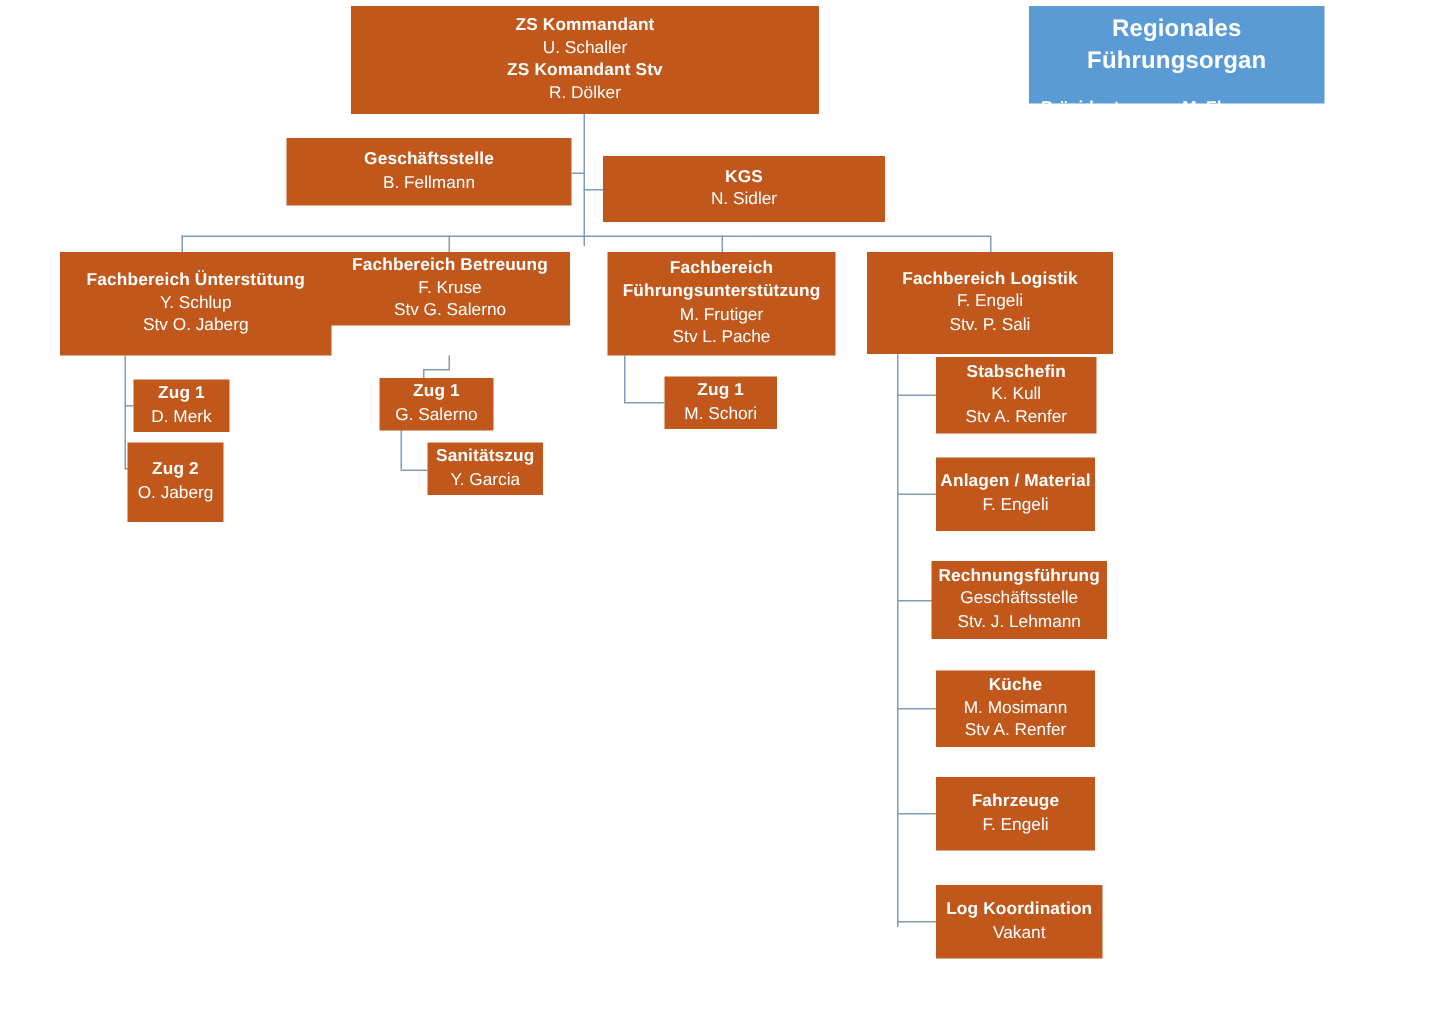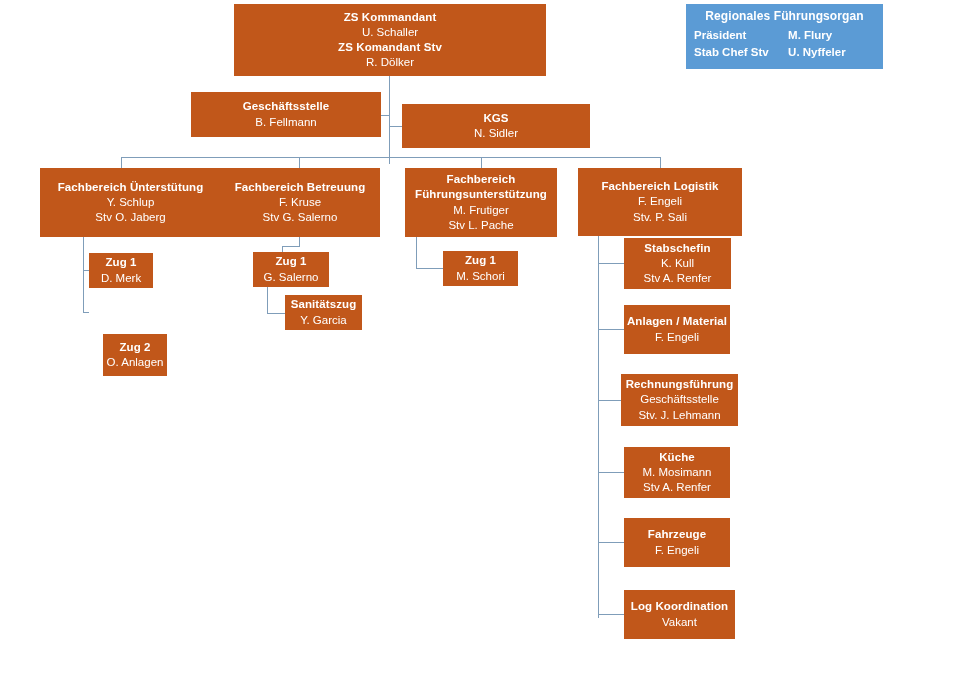--- a/index.html
+++ b/index.html
@@ -39,22 +39,22 @@
     font-weight: normal;
     font-size: 11.5px;
   }
   .node.blue {
     background: #5B9BD5;
     justify-content: flex-start;
     padding-top: 5px;
   }
   .node.blue .ttl {
     font-weight: bold;
-    font-size: 12px;
-    margin-bottom: 2px;
+    font-size: 16px;
+    margin-bottom: 13px;
   }
   .kv {
     display: flex;
     width: 100%;
     box-sizing: border-box;
     padding: 0 8px;
     font-size: 11.5px;
     line-height: 1.5;
   }
   .kv .k {
@@ -142,21 +142,21 @@
     <span class="ttl">KGS</span>
     <span class="sub">N. Sidler</span>
   </div>
 
   <div class="node" style="left:40px; top:168px; width:181px; height:69px;">
     <span class="ttl">Fachbereich Ünterstütung</span>
     <span class="sub">Y. Schlup</span>
     <span class="sub">Stv O. Jaberg</span>
   </div>
 
-  <div class="node" style="left:220px; top:168px; width:160px; height:69px;">
+  <div class="node" style="left:220px; top:168px; width:160px; height:49px;">
     <span class="ttl">Fachbereich Betreuung</span>
     <span class="sub">F. Kruse</span>
     <span class="sub">Stv G. Salerno</span>
   </div>
 
   <div class="node" style="left:405px; top:168px; width:152px; height:69px;">
     <span class="ttl">Fachbereich</span>
     <span class="ttl">Führungsunterstützung</span>
     <span class="sub">M. Frutiger</span>
     <span class="sub">Stv L. Pache</span>
@@ -166,23 +166,23 @@
     <span class="ttl">Fachbereich Logistik</span>
     <span class="sub">F. Engeli</span>
     <span class="sub">Stv. P. Sali</span>
   </div>
 
   <div class="node" style="left:89px; top:253px; width:64px; height:35px;">
     <span class="ttl">Zug 1</span>
     <span class="sub">D. Merk</span>
   </div>
 
-  <div class="node" style="left:103px; top:295px; width:64px; height:42px;margin-top:39px;">
+  <div class="node" style="left:85px; top:295px; width:64px; height:53px;">
     <span class="ttl">Zug 2</span>
-    <span class="sub">O. Anlagen</span>
+    <span class="sub">O. Jaberg</span>
   </div>
 
   <div class="node" style="left:253px; top:252px; width:76px; height:35px;">
     <span class="ttl">Zug 1</span>
     <span class="sub">G. Salerno</span>
   </div>
 
   <div class="node" style="left:285px; top:295px; width:77px; height:35px;">
     <span class="ttl">Sanitätszug</span>
     <span class="sub">Y. Garcia</span>

